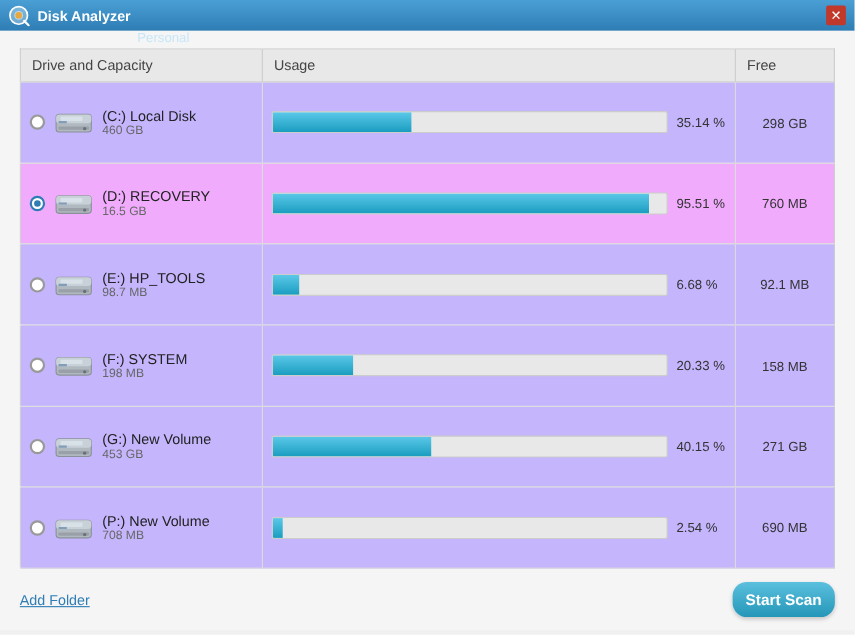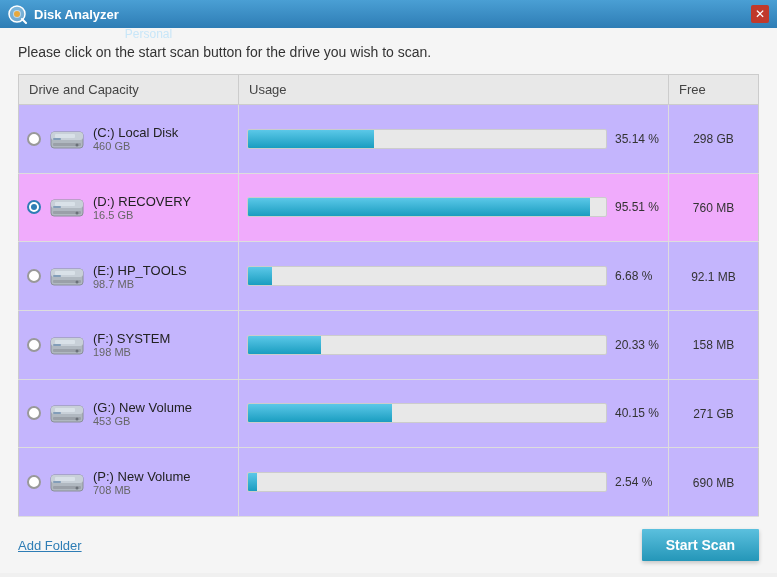--- a/index.html
+++ b/index.html
@@ -217,25 +217,25 @@
       cursor: pointer;
       font-size: 13px;
       background: none;
       border: none;
     }
 
     .start-scan-btn {
       background: linear-gradient(to bottom, #5bc0de, #2496b8);
       color: white;
       border: none;
-      padding: 8px 24px;
+      padding: 8px 12px;
       font-size: 14px;
       font-weight: bold;
       cursor: pointer;
-      border-radius: 1px;
+      border-radius: 13px;
       box-shadow: 0 2px 4px rgba(0,0,0,0.2);
     }
   </style>
 </head>
 <body>
 
 <div class="title-bar">
   <div class="title-bar-left">
 
     <svg class="app-icon" viewBox="0 0 20 20" xmlns="http://www.w3.org/2000/svg">
@@ -245,21 +245,20 @@
       <line x1="14" y1="15" x2="18" y2="19" stroke="#fff" stroke-width="2" stroke-linecap="round"></line>
       <circle cx="9" cy="10" r="3" fill="#f39c12" opacity="0.8"></circle>
     </svg>
     <span class="title-bar-title">Disk Analyzer</span>
     <span class="title-bar-subtitle">Personal</span>
   </div>
   <button class="title-bar-close">✕</button>
 </div>
 
 <div class="main-content">
-  <div class="instruction-text">Please click on the start scan button for the drive you wish to scan.</div>
 
   <table class="drive-table">
     <thead>
       <tr>
         <th class="drive-col">Drive and Capacity</th>
         <th class="usage-col">Usage</th>
         <th class="free-col">Free</th>
       </tr>
     </thead>
     <tbody id="drive-rows">

